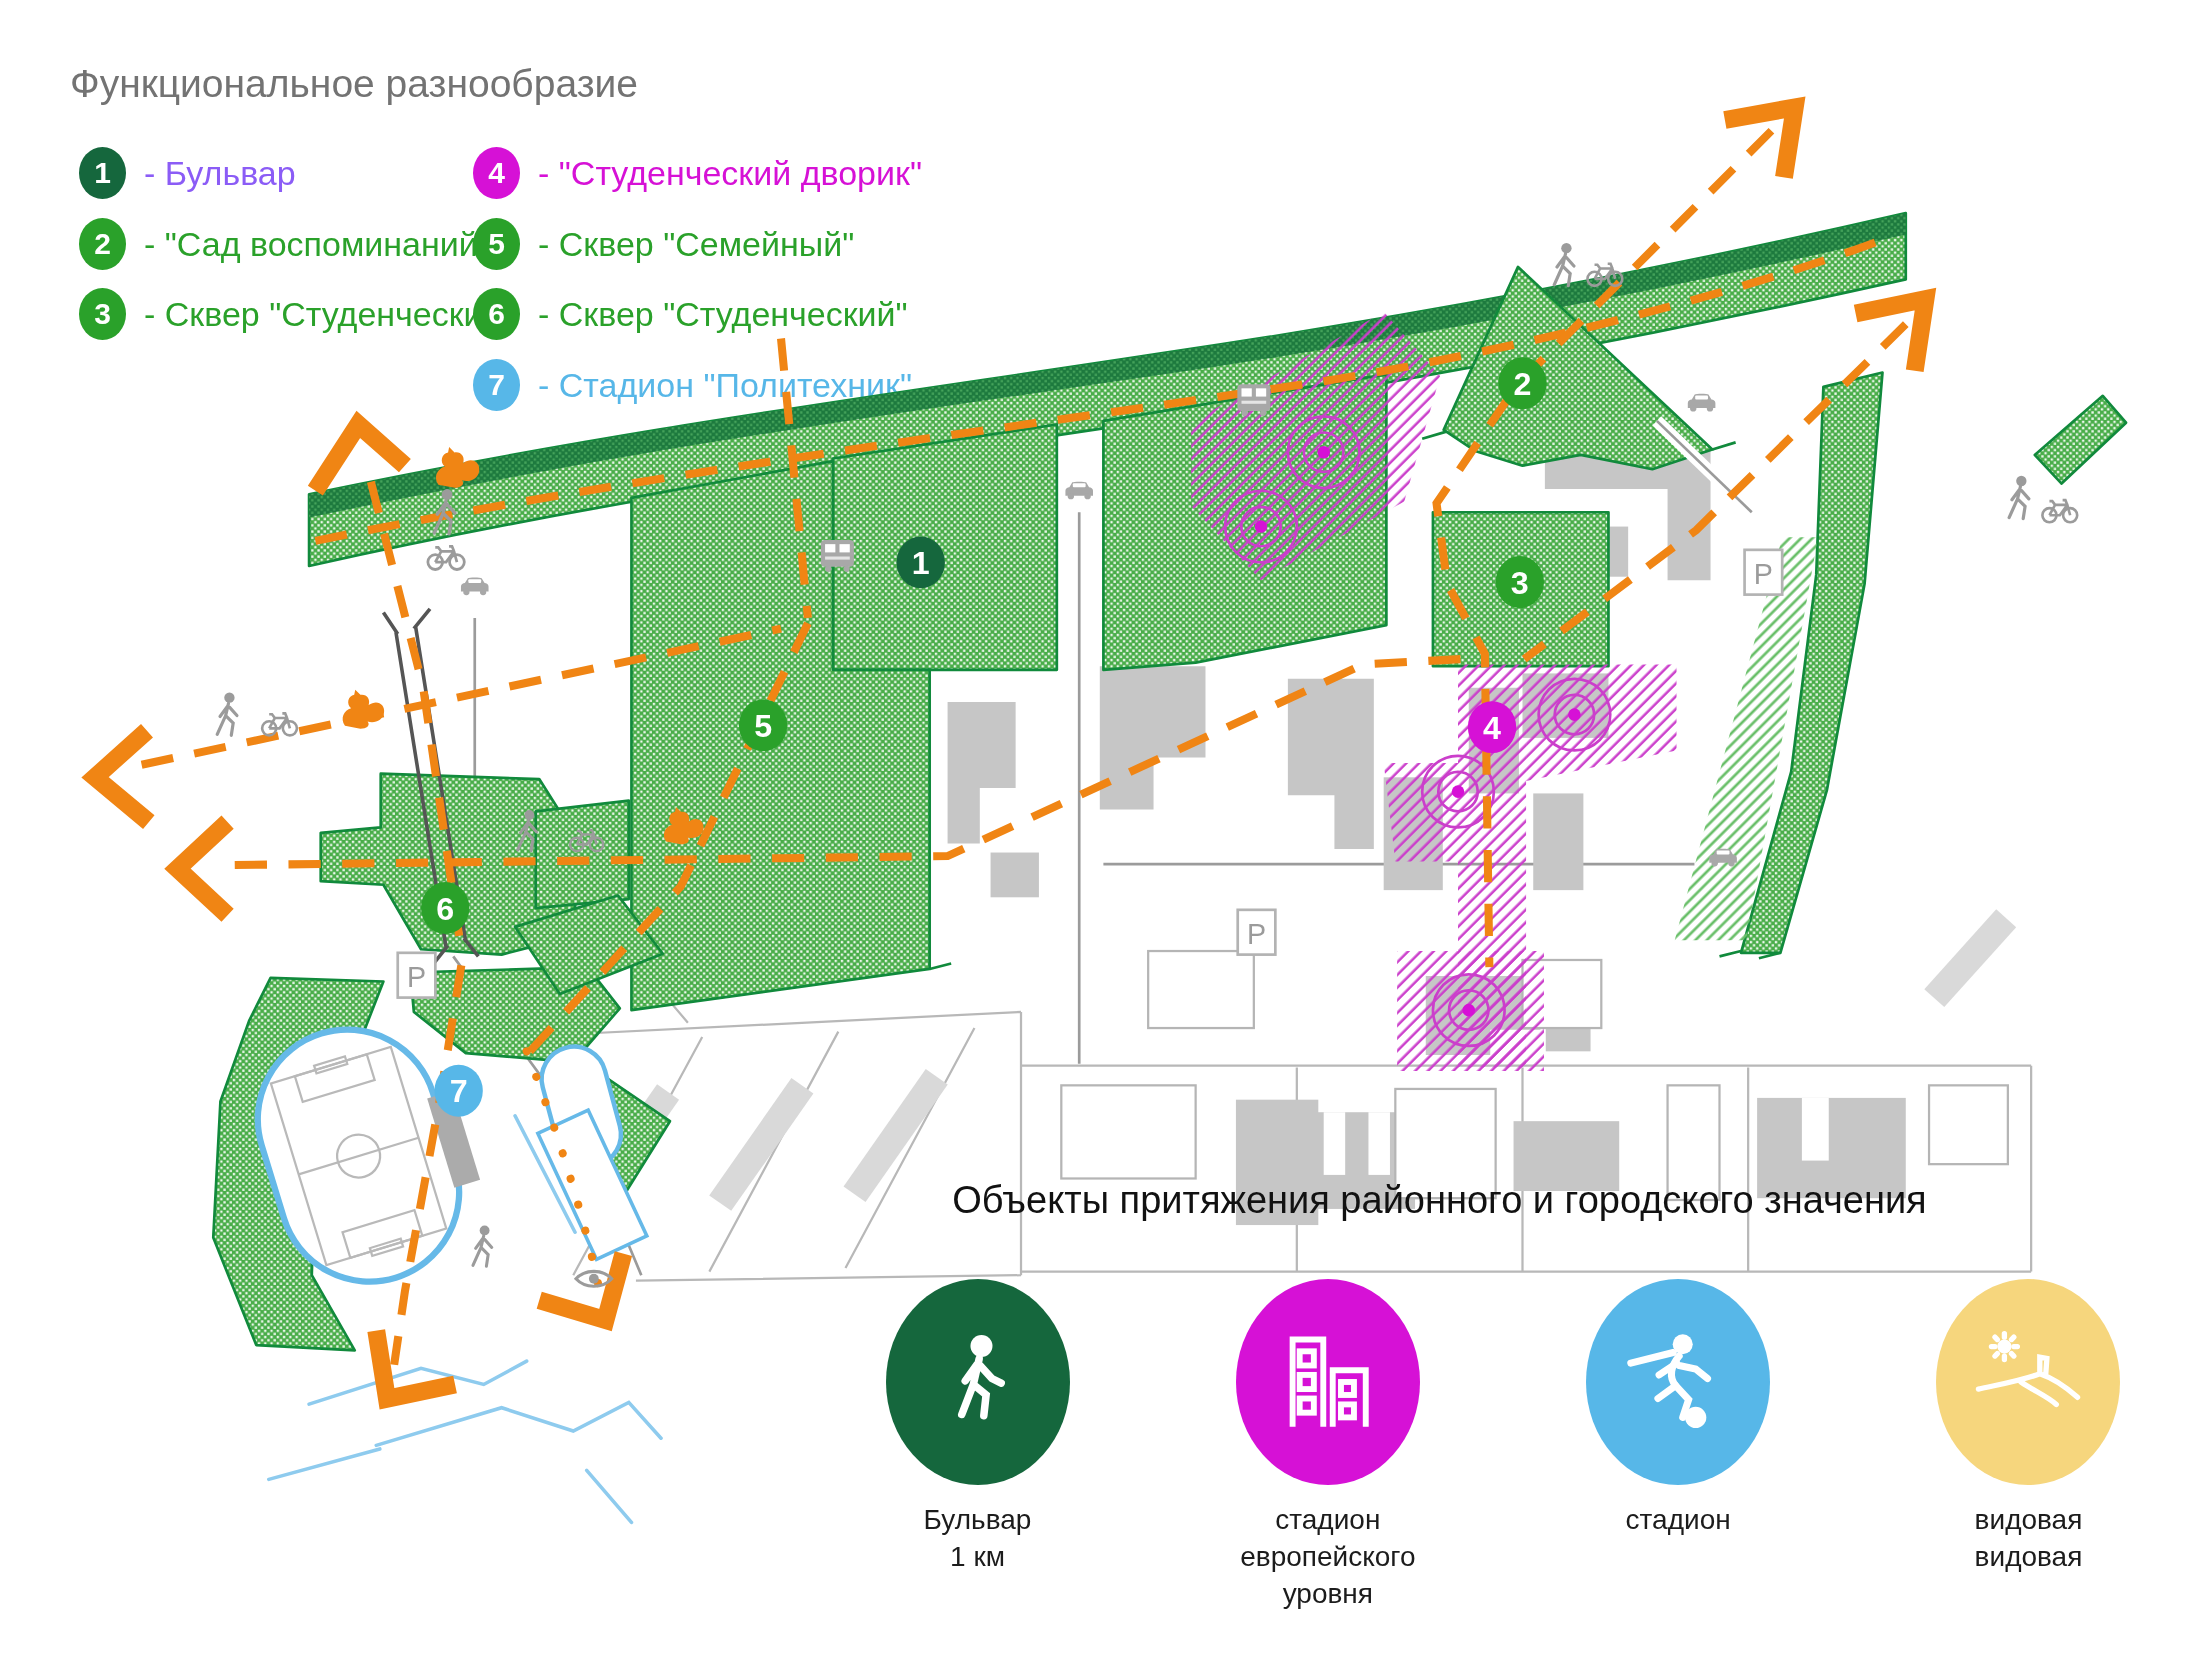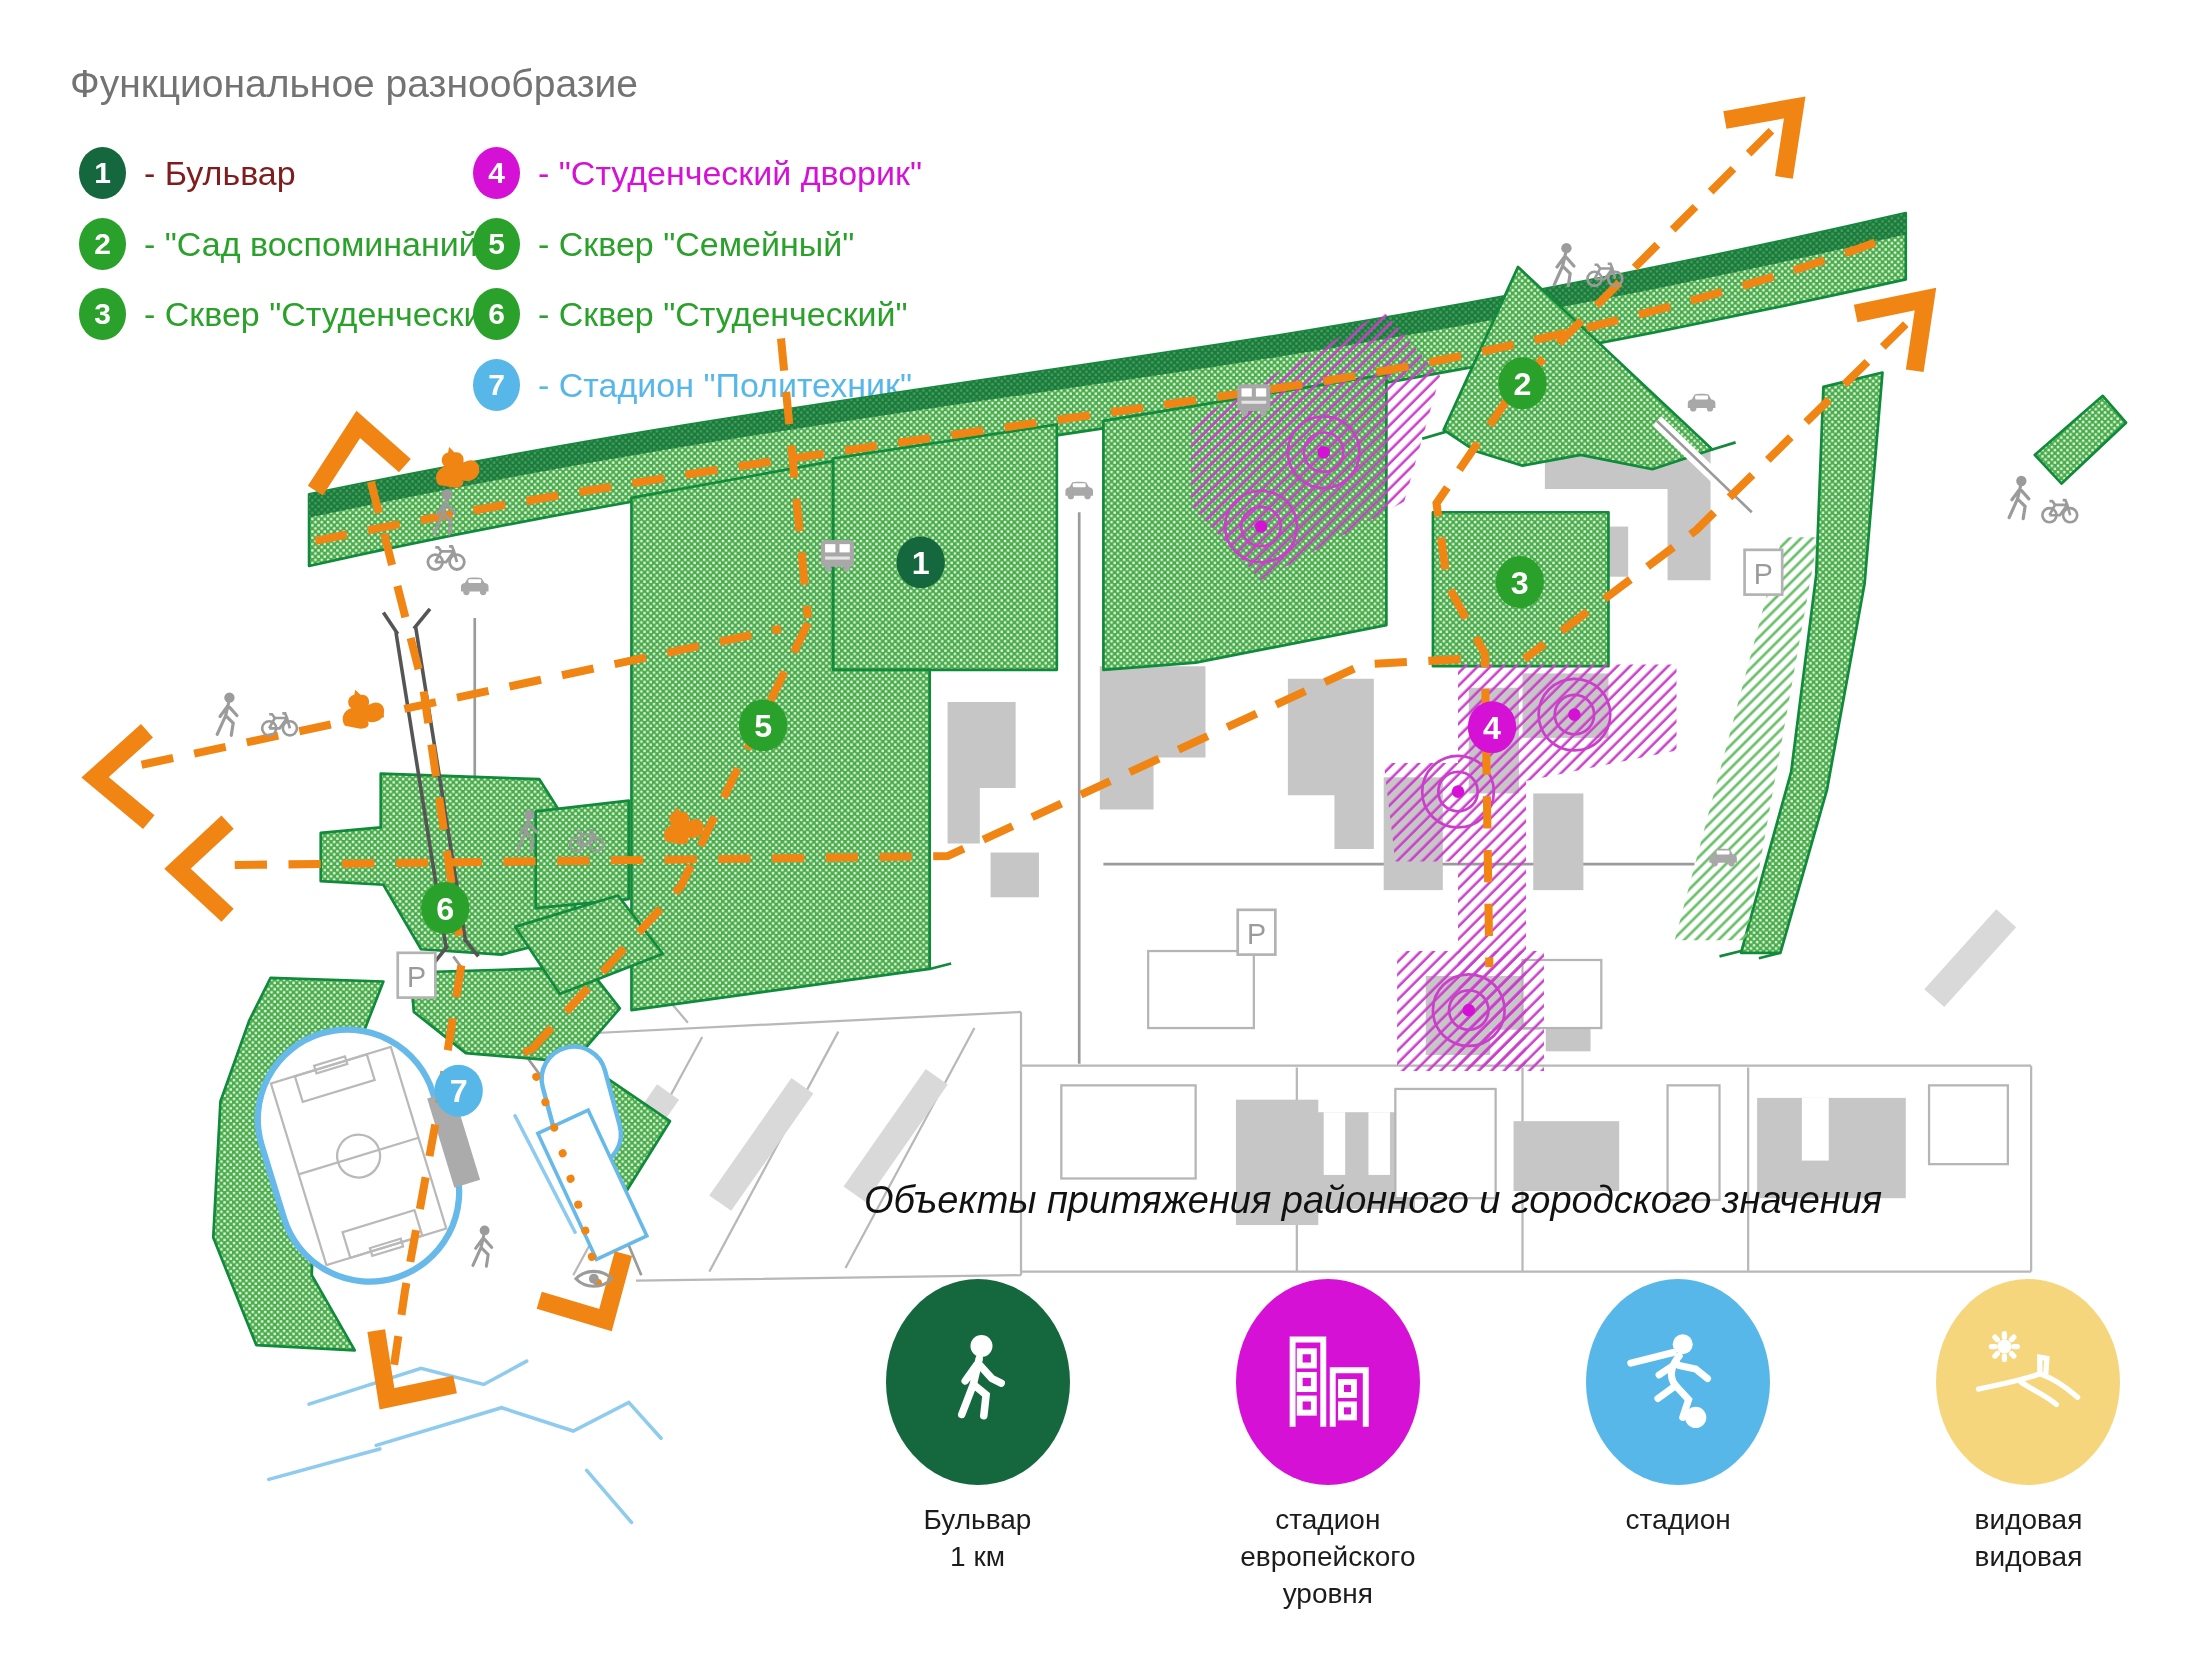--- a/index.html
+++ b/index.html
@@ -4,22 +4,22 @@
 <style>
   html,body{margin:0;padding:0;background:#fff;}
   #stage{position:relative;width:2205px;height:1654px;background:#ffffff;
          font-family:"Liberation Sans",sans-serif;overflow:hidden;}
   .pgtitle{position:absolute;left:70px;top:34px;font-size:39px;color:#737373;margin-top:28px;}
   .leg-item{position:absolute;display:flex;align-items:center;gap:18px;}
   .leg-badge{width:47px;height:52px;border-radius:50%;display:flex;align-items:center;
              justify-content:center;color:#fff;font-size:30px;font-weight:700;flex:0 0 auto;}
   .leg-label{font-size:34px;white-space:nowrap;}
   #plan{position:absolute;left:0;top:0;width:2205px;height:1654px;}
-  .attr-title{position:absolute;left:864px;top:1179px;width:1191px;text-align:left;
-              font-size:38px;color:#111;font-style:italic;}
+  .attr-title{position:absolute;left:844px;top:1179px;width:1191px;text-align:center;
+              font-size:38px;color:#111;}
   .attr-row{position:absolute;left:853px;top:1279px;width:1300px;display:flex;
             justify-content:space-between;}
   .attr-item{width:249px;display:flex;flex-direction:column;align-items:center;}
   .attr-circle{width:184px;height:206px;border-radius:50%;display:flex;
                align-items:center;justify-content:center;}
   .attr-label{margin-top:17px;font-size:28px;line-height:1.32;color:#1c1c1c;text-align:center;}
   .mbadge{font:700 36px "Liberation Sans",sans-serif;fill:#fff;text-anchor:middle;}
   .ptext{font:400 32px "Liberation Sans",sans-serif;fill:#9b9b9b;text-anchor:middle;}
   .garea{fill:url(#gcheck);stroke:#118a3c;stroke-width:3;stroke-linejoin:round;}
   .dash{stroke:#F08514;stroke-width:9;stroke-dasharray:36 24;fill:none;}
@@ -31,21 +31,21 @@
 </head>
 <body>
 
 <div id="stage">
 
   <div class="pgtitle">Функциональное разнообразие</div>
 
   <div>
     <div class="leg-item" style="left:79px;top:147px">
       <span class="leg-badge" style="background:#15673D">1</span>
-      <span class="leg-label" style="color:#7f1d1d">- Бульвар</span>
+      <span class="leg-label" style="color:#8b5cf6">- Бульвар</span>
     </div>
     <div class="leg-item" style="left:79px;top:218px">
       <span class="leg-badge" style="background:#2AA12A">2</span>
       <span class="leg-label" style="color:#2AA12A">- "Сад воспоминаний"</span>
     </div>
     <div class="leg-item" style="left:79px;top:288px">
       <span class="leg-badge" style="background:#2AA12A">3</span>
       <span class="leg-label" style="color:#2AA12A">- Сквер "Студенческий"</span>
     </div>
     <div class="leg-item" style="left:473px;top:147px">

